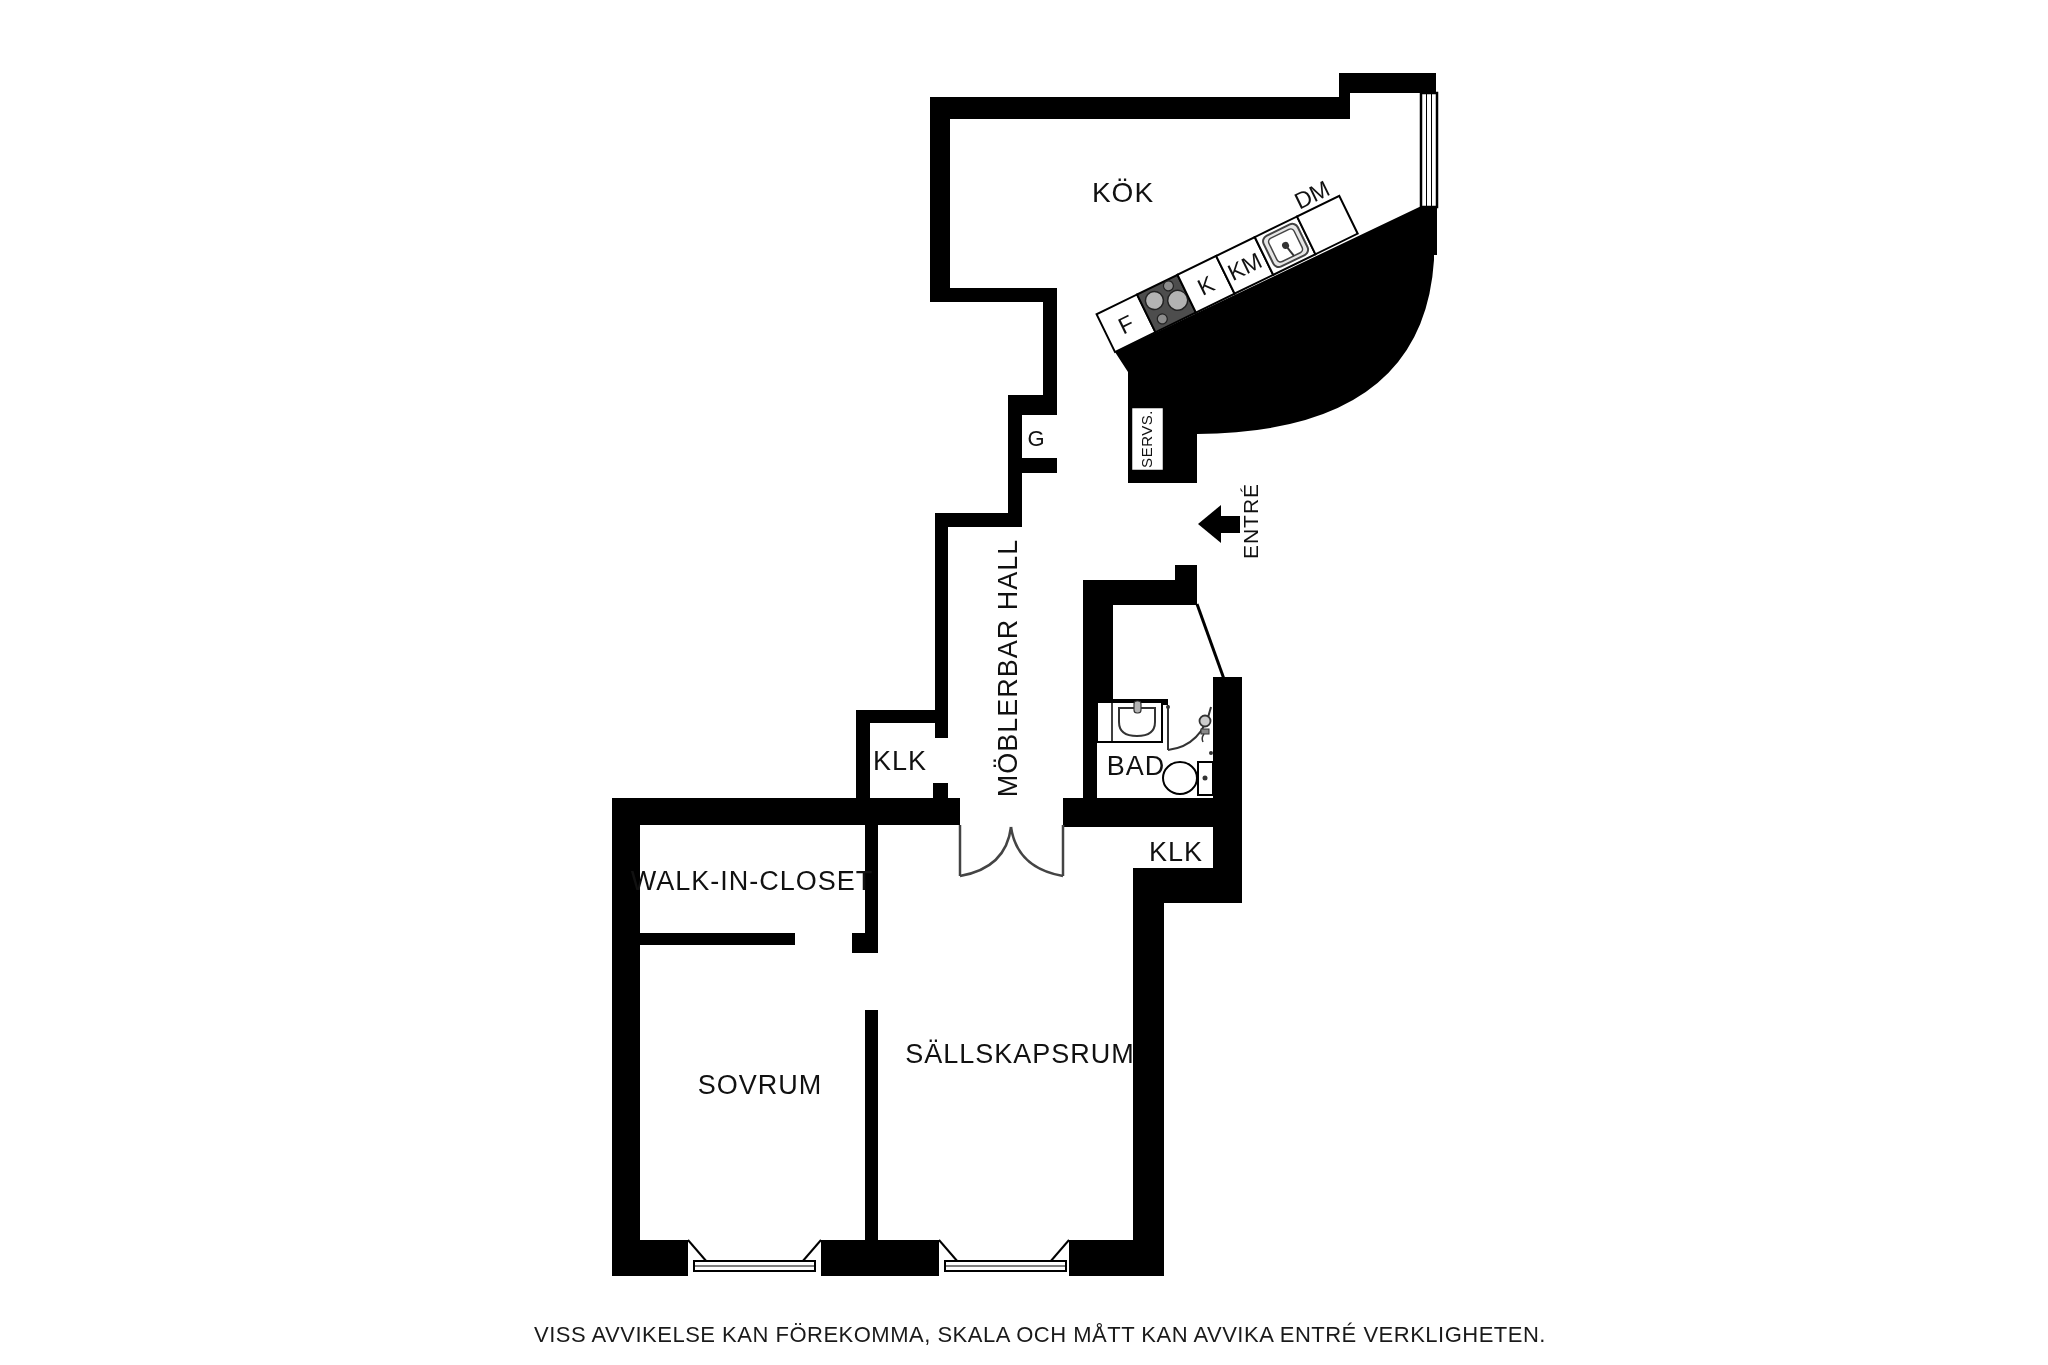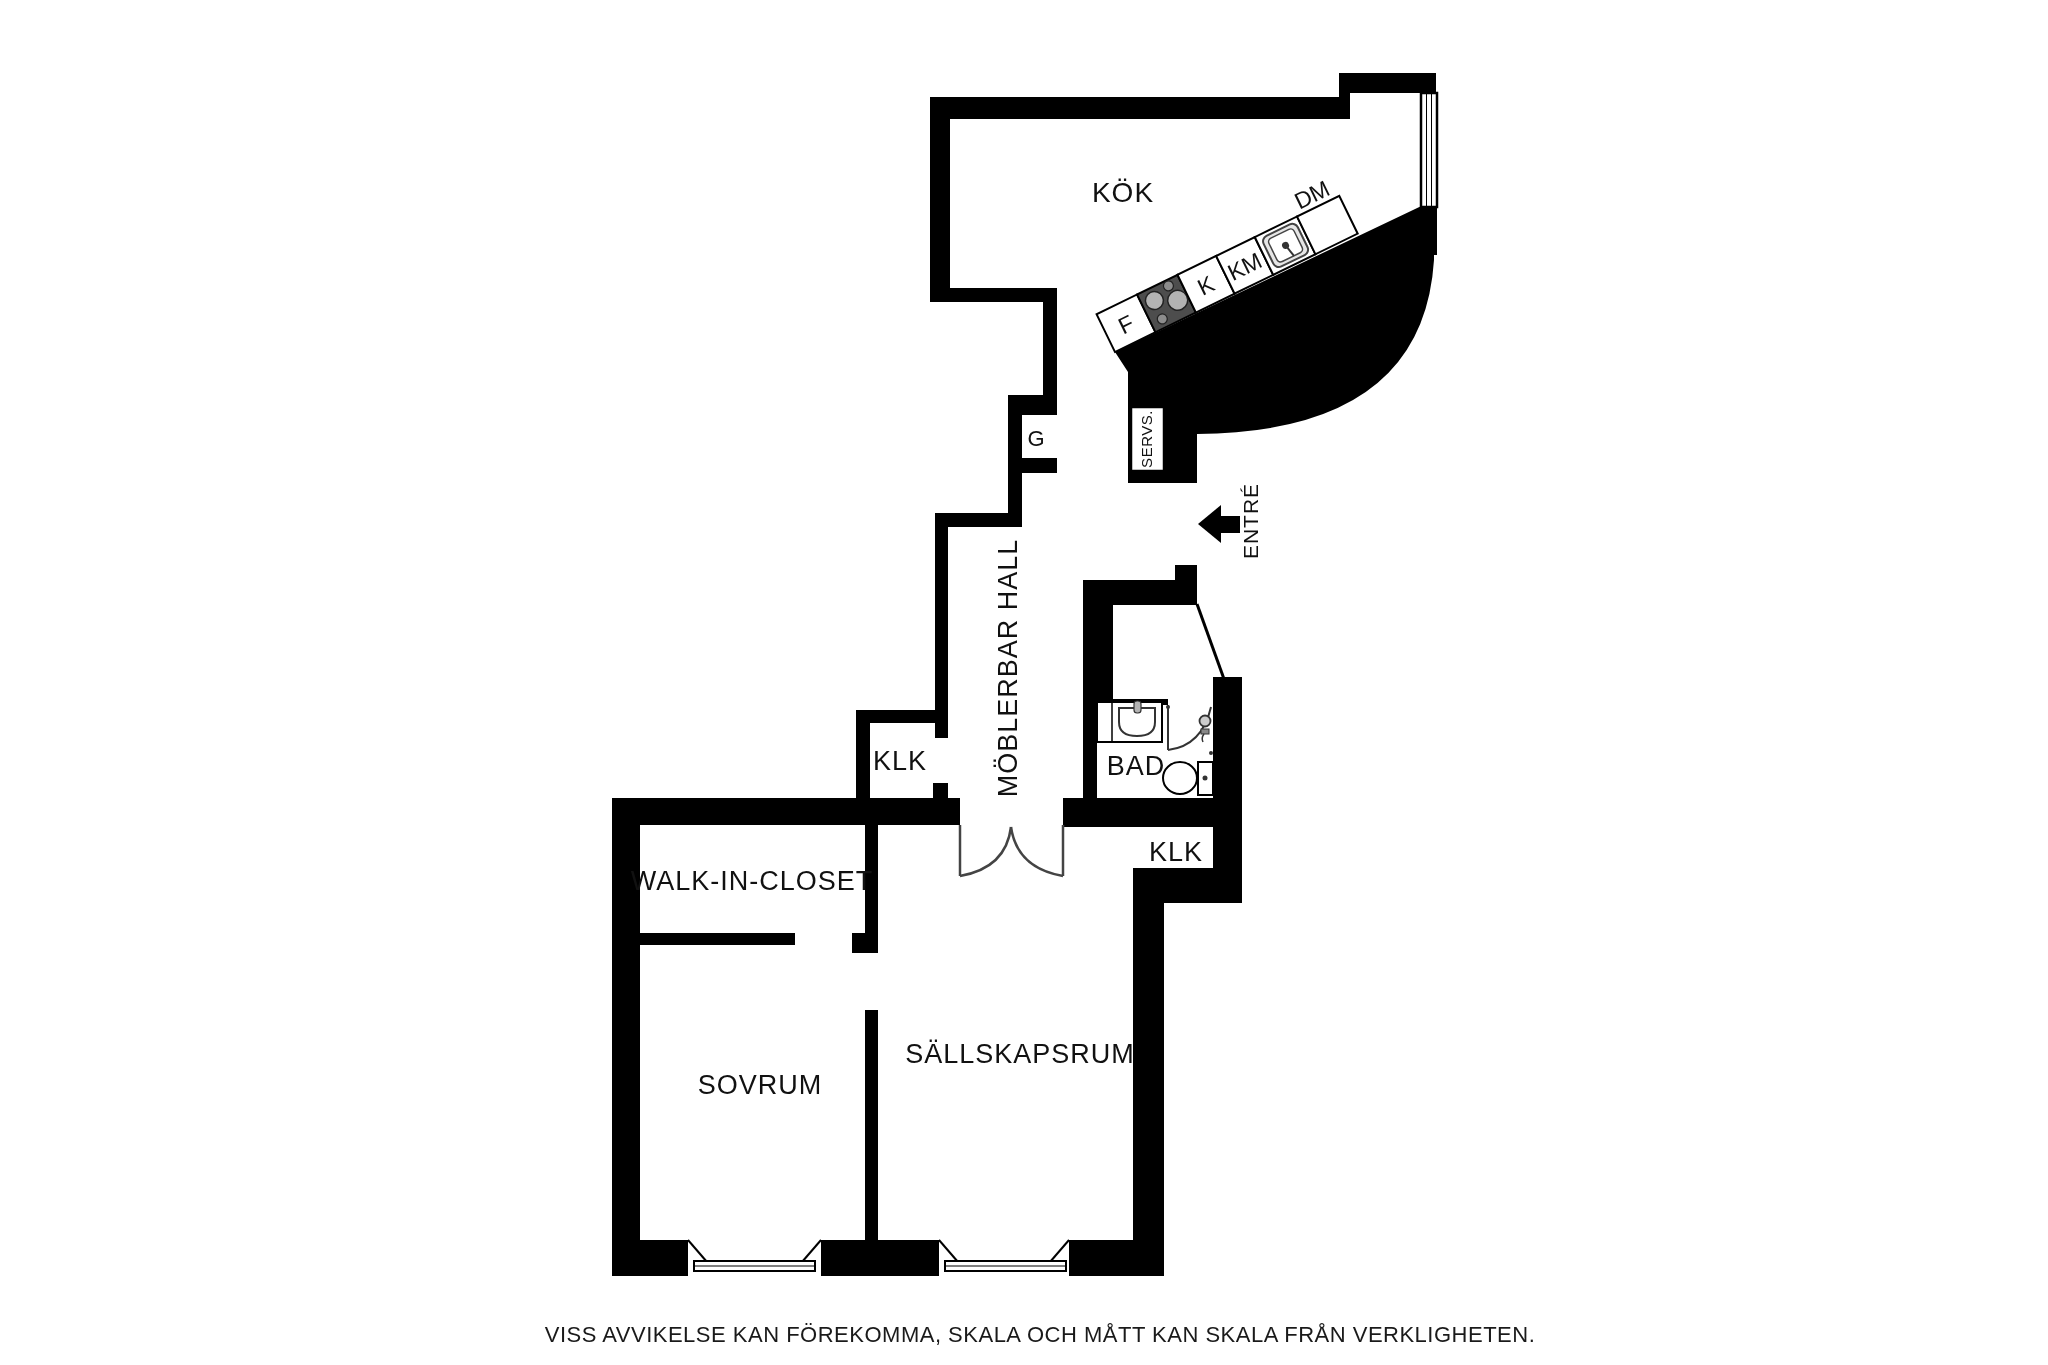--- a/index.html
+++ b/index.html
@@ -163,14 +163,14 @@
     <text class="entre-label" text-anchor="middle" transform="rotate(-90 1251 521)" x="1251" y="528">ENTRÉ</text>
     <text class="room-label" text-anchor="middle" transform="rotate(-90 1008 668)" x="1008" y="677">MÖBLERBAR HALL</text>
     <text class="room-label" text-anchor="middle" x="900" y="770">KLK</text>
     <text class="room-label" text-anchor="middle" x="1136" y="775">BAD</text>
     <text class="room-label" text-anchor="middle" x="1176" y="861">KLK</text>
     <text class="room-label" text-anchor="middle" x="752" y="890">WALK-IN-CLOSET</text>
     <text class="room-label" text-anchor="middle" x="760" y="1094">SOVRUM</text>
     <text class="room-label" text-anchor="middle" x="1020" y="1063">SÄLLSKAPSRUM</text>
   </svg>
 
-  <div class="disclaimer">VISS AVVIKELSE KAN FÖREKOMMA, SKALA OCH MÅTT KAN SKALA FRÅN VERKLIGHETEN.</div>
+  <div class="disclaimer">VISS AVVIKELSE KAN FÖREKOMMA, SKALA OCH MÅTT KAN AVVIKA ENTRÉ VERKLIGHETEN.</div>
 </div>
 
 </body></html>

